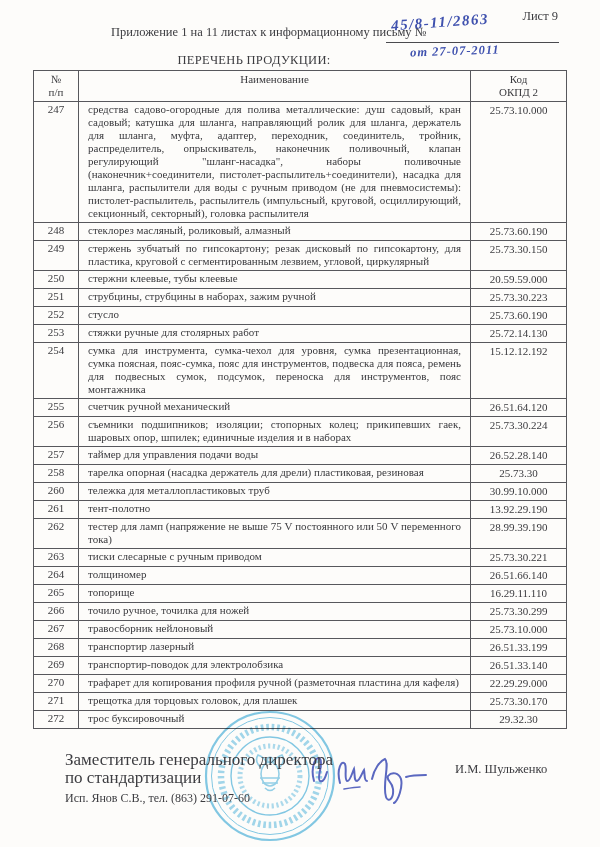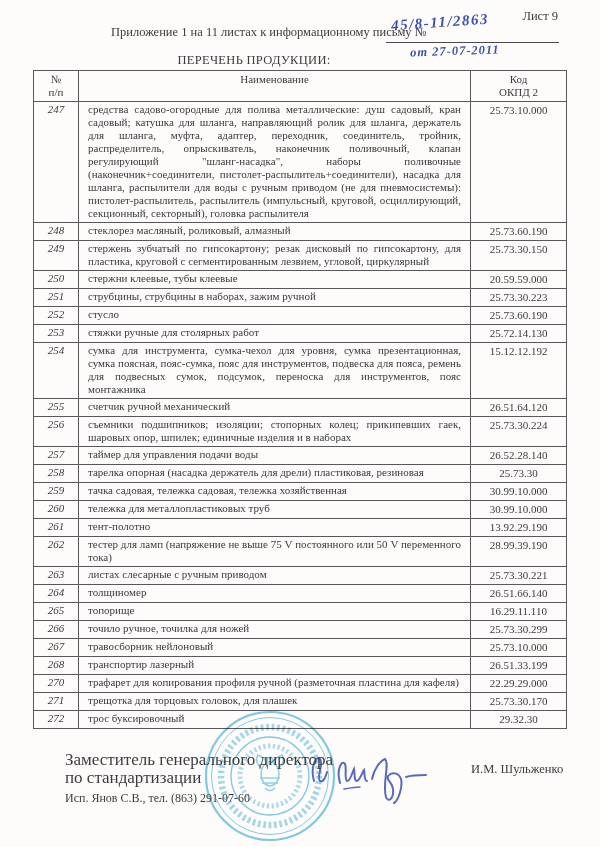--- a/index.html
+++ b/index.html
@@ -58,31 +58,31 @@
     border: 1px solid #57575c;
     vertical-align: top;
   }
   table.products th {
     font-weight: normal; text-align: center;
     white-space: pre-line; padding: 2px 2px;
   }
   col.c1 { width: 45px; }
   col.c2 { width: 392px; }
   col.c3 { width: 96px; }
-  td.c-num  { text-align: center; padding: 1px 2px; font-style: italic; }
+  td.c-num  { text-align: center; padding: 1px 2px; }
   td.c-name { text-align: justify; padding: 1px 9px 2px 9px; }
   td.c-code { text-align: center; padding: 2px 2px; margin-left: 45px; }
 
   
   .position-block {
     position: absolute; top: 751px; left: 65px;
     font-size: 17px; line-height: 17.5px; color: #3c3c40;
   }
   .signer-name {
-    position: absolute; top: 762px; left: 471px;
+    position: absolute; top: 762px; left: 455px;
     font-size: 12.5px; color: #3c3c40;
   }
   .executor-line {
     position: absolute; top: 791px; left: 65px;
     font-size: 12px; color: #3c3c40; text-align: right;
   }
 
   
   .stamp {
     position: absolute; top: 708px; left: 202px;
@@ -193,25 +193,20 @@
           <td class="c-name">таймер для управления подачи воды</td>
           <td class="c-code">26.52.28.140</td>
         </tr>
 
         <tr>
           <td class="c-num">258</td>
           <td class="c-name">тарелка опорная (насадка держатель для дрели) пластиковая, резиновая</td>
           <td class="c-code">25.73.30</td>
         </tr>
 
-        <tr>
-          <td class="c-num">259</td>
-          <td class="c-name">тачка садовая, тележка садовая, тележка хозяйственная</td>
-          <td class="c-code">30.99.10.000</td>
-        </tr>
 
         <tr>
           <td class="c-num">260</td>
           <td class="c-name">тележка для металлопластиковых труб</td>
           <td class="c-code">30.99.10.000</td>
         </tr>
 
         <tr>
           <td class="c-num">261</td>
           <td class="c-name">тент-полотно</td>
@@ -219,21 +214,21 @@
         </tr>
 
         <tr>
           <td class="c-num">262</td>
           <td class="c-name">тестер для ламп (напряжение не выше 75 V постоянного или 50 V переменного тока)</td>
           <td class="c-code">28.99.39.190</td>
         </tr>
 
         <tr>
           <td class="c-num">263</td>
-          <td class="c-name">листах слесарные с ручным приводом</td>
+          <td class="c-name">тиски слесарные с ручным приводом</td>
           <td class="c-code">25.73.30.221</td>
         </tr>
 
         <tr>
           <td class="c-num">264</td>
           <td class="c-name">толщиномер</td>
           <td class="c-code">26.51.66.140</td>
         </tr>
 
         <tr>
@@ -253,20 +248,25 @@
           <td class="c-name">травосборник нейлоновый</td>
           <td class="c-code">25.73.10.000</td>
         </tr>
 
         <tr>
           <td class="c-num">268</td>
           <td class="c-name">транспортир лазерный</td>
           <td class="c-code">26.51.33.199</td>
         </tr>
 
+        <tr>
+          <td class="c-num">269</td>
+          <td class="c-name">транспортир-поводок для электролобзика</td>
+          <td class="c-code">26.51.33.140</td>
+        </tr>
 
         <tr>
           <td class="c-num">270</td>
           <td class="c-name">трафарет для копирования профиля ручной (разметочная пластина для кафеля)</td>
           <td class="c-code">22.29.29.000</td>
         </tr>
 
         <tr>
           <td class="c-num">271</td>
           <td class="c-name">трещотка для торцовых головок, для плашек</td>

